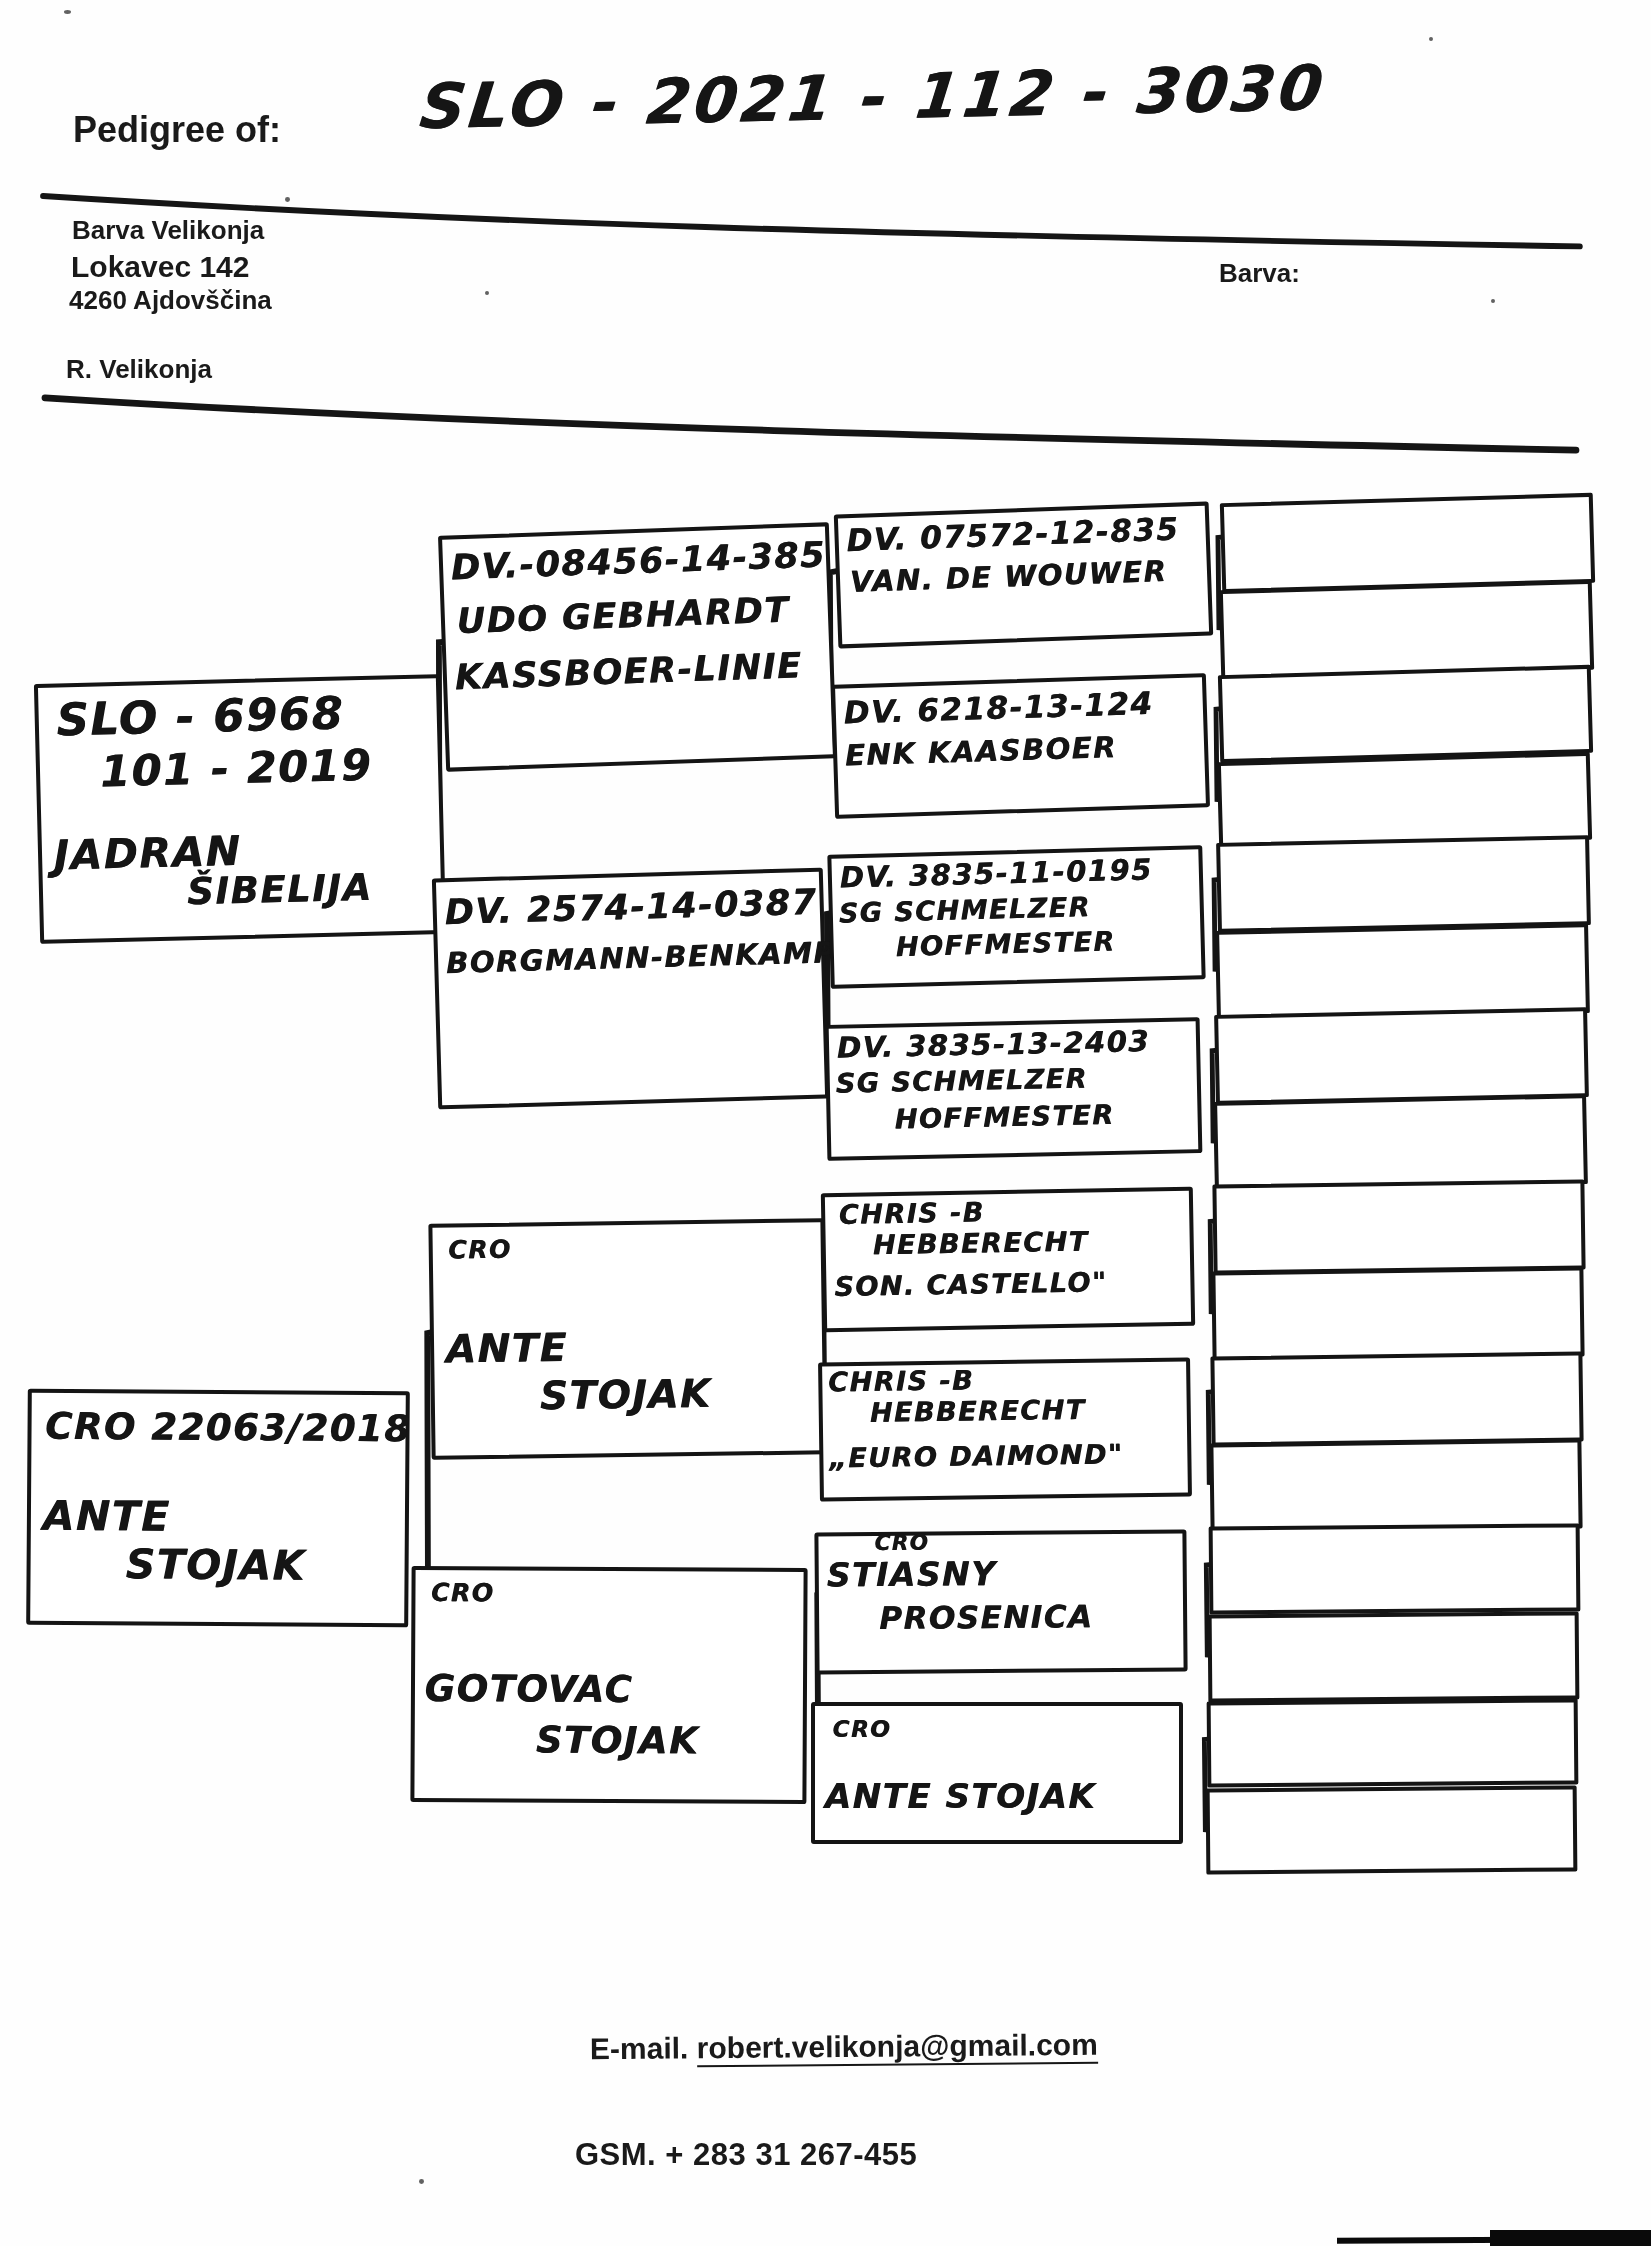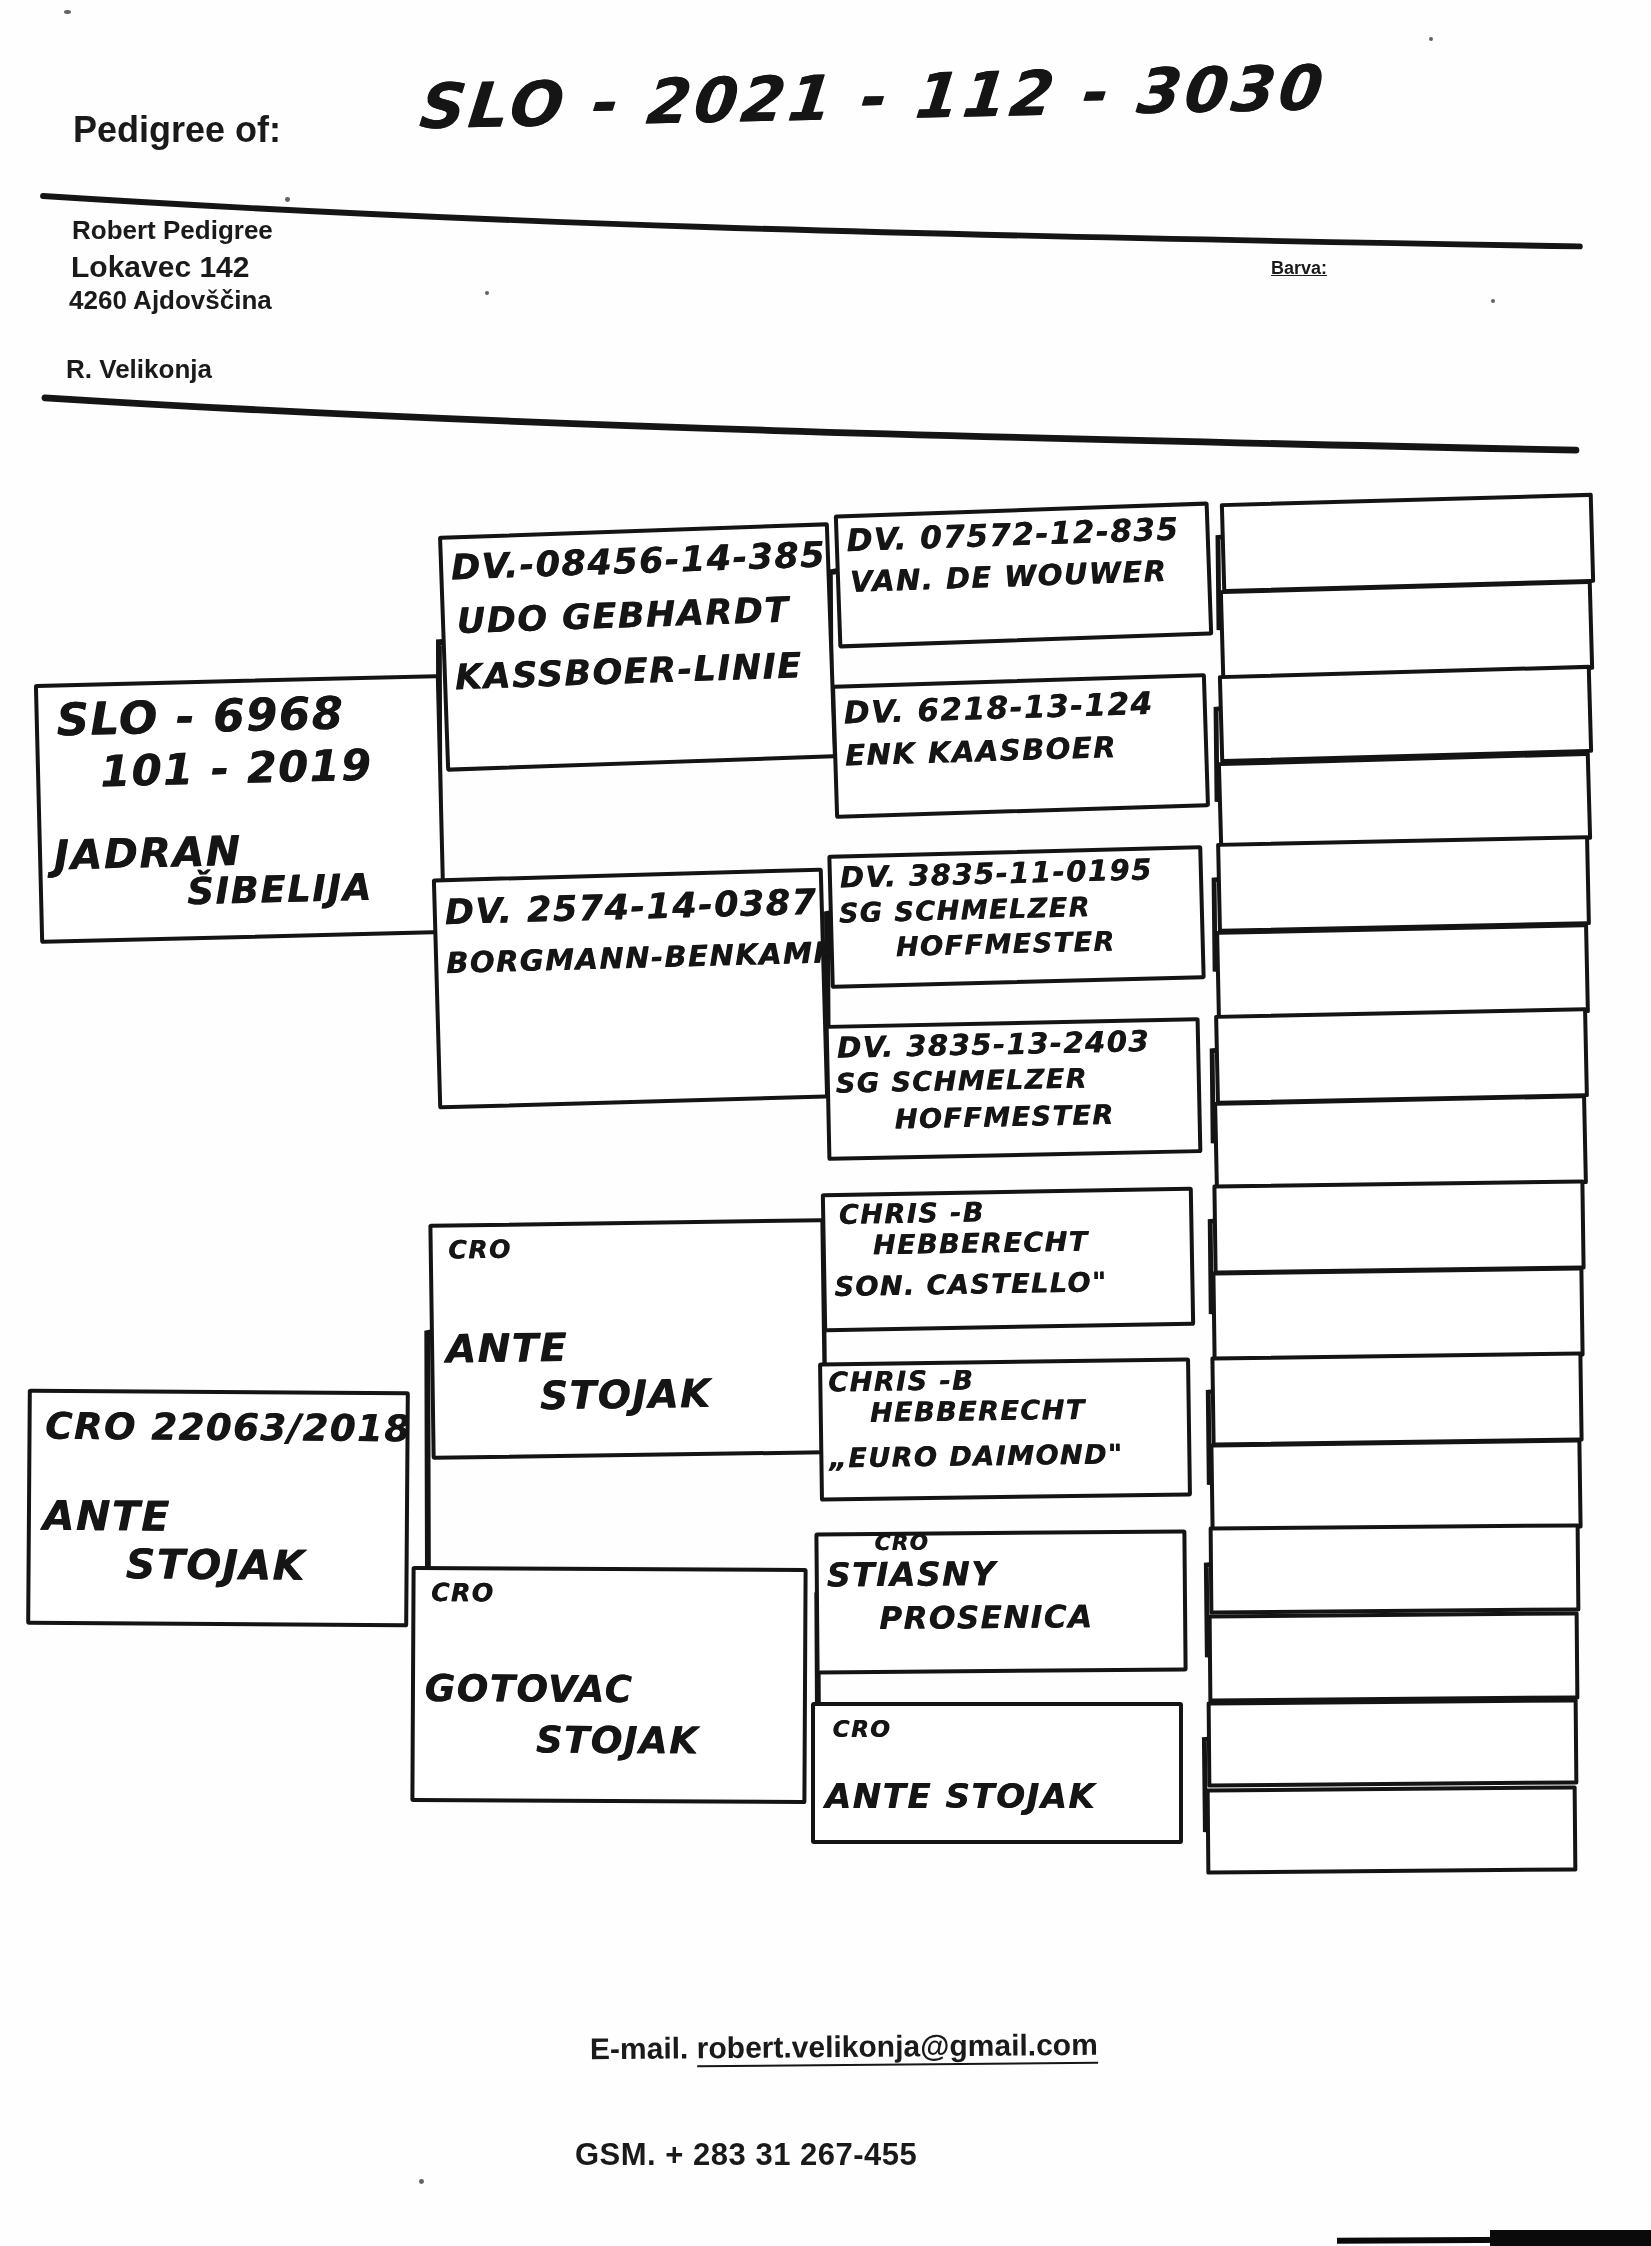--- a/index.html
+++ b/index.html
@@ -41,24 +41,24 @@
     <path d="M1262,906 L1251,907 L1252,999 L1263,1000" stroke="#141414" stroke-width="5" fill="none"></path>
     <path d="M1260,1082 L1249,1083 L1250,1176 L1261,1177" stroke="#141414" stroke-width="5" fill="none"></path>
     <path d="M1258,1258 L1247,1259 L1248,1352 L1259,1353" stroke="#141414" stroke-width="5" fill="none"></path>
     <path d="M1256,1434 L1245,1435 L1246,1528 L1257,1529" stroke="#141414" stroke-width="5" fill="none"></path>
     <path d="M1254,1612 L1243,1613 L1244,1706 L1255,1707" stroke="#141414" stroke-width="5" fill="none"></path>
     <path d="M1252,1792 L1241,1793 L1242,1886 L1253,1887" stroke="#141414" stroke-width="5" fill="none"></path>
   </svg>
 
   <div class="pr" style="left:73px;top:109px;font-size:36px;text-align:right;">Pedigree of:</div>
   <div class="hw" style="left:425px;top:70px;font-size:62px;letter-spacing:3.9px;transform:rotate(-1.2deg) skewX(-8deg);">SLO - 2021 - 112 - 3030</div>
-  <div class="pr" style="left:72px;top:215px;font-size:26px;">Robert Pedigree</div>
+  <div class="pr" style="left:72px;top:215px;font-size:26px;">Barva Velikonja</div>
   <div class="pr" style="left:71px;top:250px;font-size:30px;">Lokavec 142</div>
   <div class="pr" style="left:69px;top:285px;font-size:26px;">4260 Ajdovščina</div>
-  <div class="pr" style="left:1271px;top:258px;font-size:18px;text-decoration:underline;">Barva:</div>
+  <div class="pr" style="left:1219px;top:258px;font-size:26px;">Barva:</div>
   <div class="pr" style="left:66px;top:354px;font-size:26px;">R. Velikonja</div>
 
   <div class="bx" style="left:37px;top:679px;width:398px;height:252px;transform:rotate(-1.4deg);">
     <div class="hw" style="left:17.5px;top:5.8px;font-size:45px;">SLO - 6968</div>
     <div class="hw" style="left:60px;top:60px;font-size:43px;">101 - 2019</div>
     <div class="hw" style="left:11.6px;top:144px;font-size:41px;">JADRAN</div>
     <div class="hw" style="left:144px;top:186px;font-size:37px;">ŠIBELIJA</div>
   </div>
 
   <div class="bx" style="left:27px;top:1390px;width:374px;height:228px;transform:rotate(0.4deg);">

